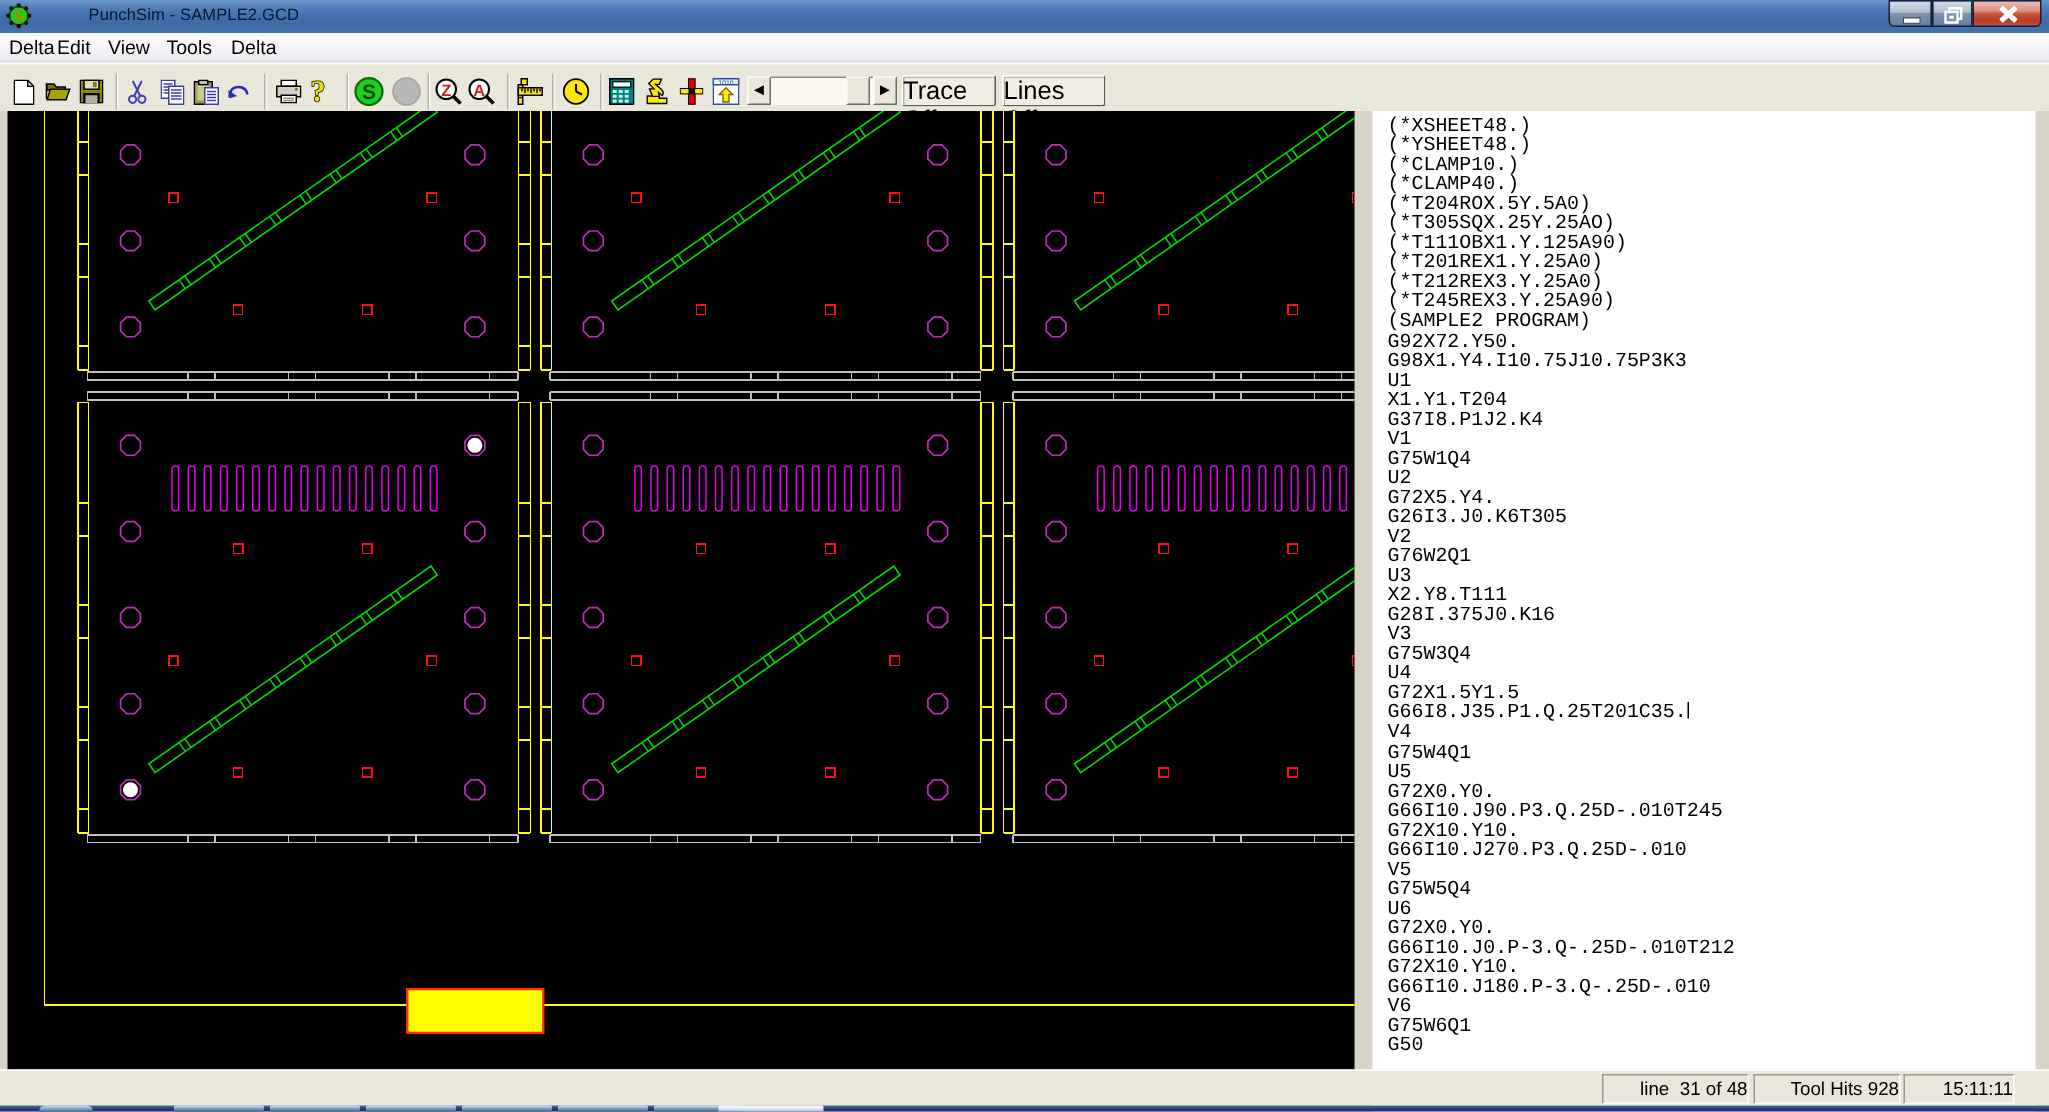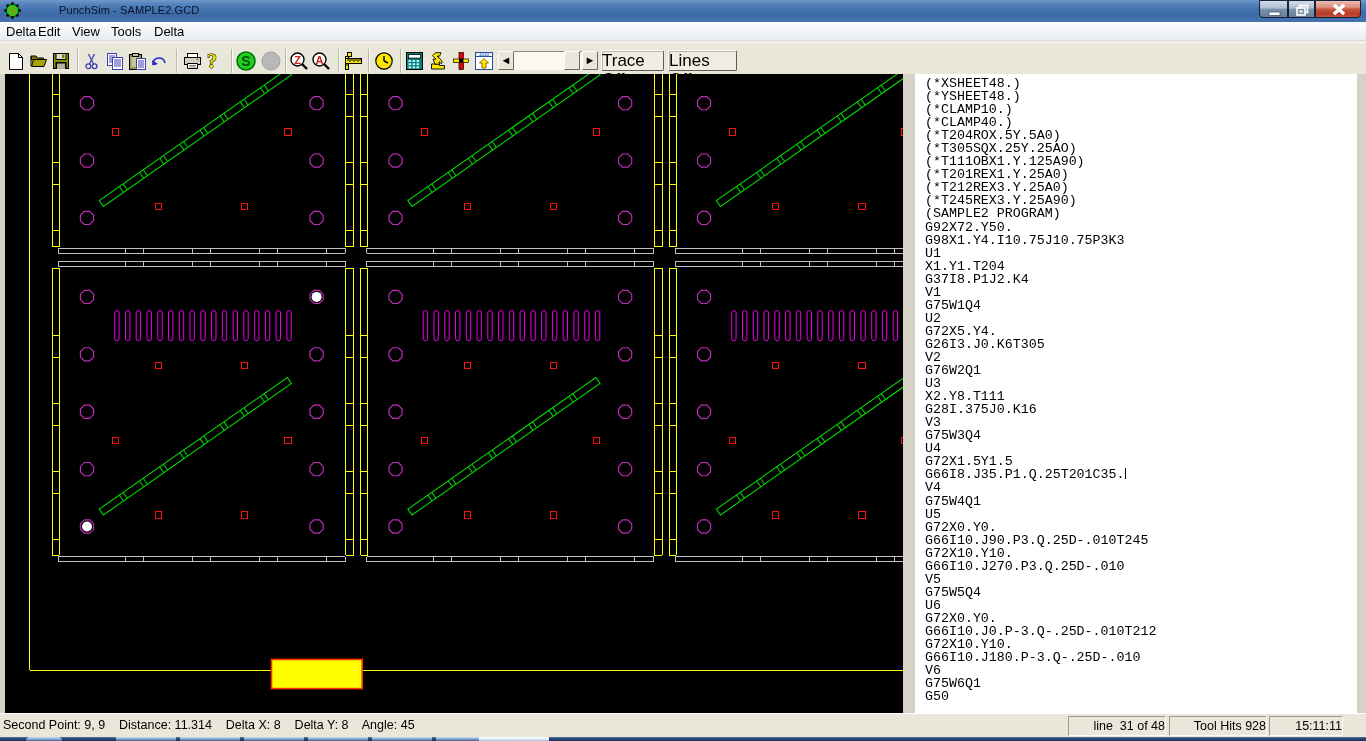--- a/index.html
+++ b/index.html
@@ -689,21 +689,20 @@
 G72X0.Y0.
 G66I10.J0.P-3.Q-.25D-.010T212
 G72X10.Y10.
 G66I10.J180.P-3.Q-.25D-.010
 V6
 G75W6Q1
 G50</pre>
     </div>
 </div>
 <div id="statusbar">
-  <div class="stext">Second Point: 9, 9&nbsp;&nbsp;&nbsp; Distance: 11.314&nbsp;&nbsp;&nbsp; Delta X: 8&nbsp;&nbsp;&nbsp; Delta Y: 8&nbsp;&nbsp;&nbsp; Angle: 45</div>
   <div class="spanel" style="left:1068px;width:98px">line&nbsp; 31 of 48</div>
   <div class="spanel" style="left:1169px;width:98px">Tool Hits 928</div>
   <div class="spanel" style="left:1269px;width:74px">15:11:11</div>
 </div>
 <div id="taskbar">
   <div class="tkb" style="left:26px;width:36px;border-radius:5px 5px 0 0;background:linear-gradient(180deg,#cfe2f5 0%,#6f94c0 70%,#3d6392 100%)"></div>
   <div class="tkb" style="left:116px;width:60px"></div>
   <div class="tkb" style="left:180px;width:60px"></div>
   <div class="tkb" style="left:244px;width:60px"></div>
   <div class="tkb" style="left:308px;width:60px"></div>

